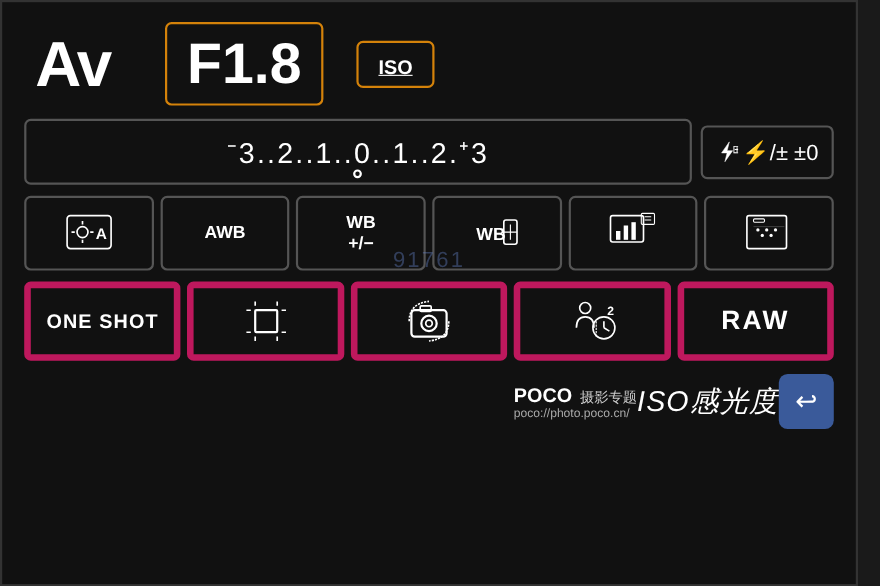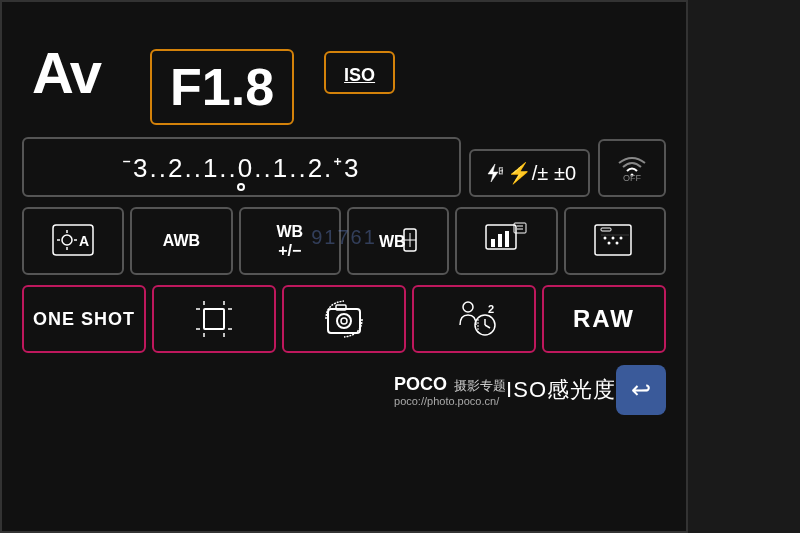--- a/index.html
+++ b/index.html
@@ -7,21 +7,21 @@
       width: 800px;
       height: 533px;
       background: #1a1a1a;
       font-family: Arial, sans-serif;
       color: white;
       overflow: hidden;
       position: relative;
     }
 
     .screen {
-      width: 688px;
+      width: 780px;
       height: 533px;
       background: #111;
       position: relative;
       border: 2px solid #333;
     }
 
     
     .top-row {
       display: flex;
       align-items: center;
@@ -38,21 +38,20 @@
     }
 
     .aperture-box {
       border: 2px solid #d4820a;
       border-radius: 6px;
       padding: 6px 18px;
       font-size: 52px;
       font-weight: bold;
       color: white;
       margin-left: 30px;
-      margin-top: 29px;
     }
 
     .iso-box {
       border: 2px solid #d4820a;
       border-radius: 6px;
       padding: 6px 18px;
       display: flex;
       align-items: flex-start;
       gap: 2px;
       margin-left: 10px;
@@ -68,21 +67,21 @@
 
     .iso-value {
       font-size: 52px;
       font-weight: bold;
       color: white;
     }
 
     
     .exposure-row {
       display: flex;
-      align-items: flex-end;
+      align-items: center;
       padding: 0 20px;
       gap: 8px;
       margin: 2px 0;
     }
 
     .exposure-scale-box {
       border: 2px solid #555;
       border-radius: 6px;
       padding: 10px 16px;
       flex: 1;
@@ -157,21 +156,21 @@
     
     .bottom-grid {
       display: grid;
       grid-template-columns: repeat(5, 1fr);
       gap: 6px;
       padding: 0 20px;
       margin: 4px 0;
     }
 
     .bottom-cell {
-      border: 2px solid #be185d;
+      border: 6px solid #be185d;
       border-radius: 6px;
       padding: 8px 4px;
       display: flex;
       align-items: center;
       justify-content: center;
       min-height: 68px;
       font-size: 13px;
       color: white;
       text-align: center;
     }
@@ -238,31 +237,20 @@
     </div>
 
     <div class="flash-comp-box">
       <svg width="20" height="22" viewBox="0 0 20 22">
         <polygon points="12,2 5,12 10,12 8,20 15,10 10,10" fill="white" stroke="white" stroke-width="0.5"></polygon>
         <text x="15" y="12" font-size="10" fill="white">⊞</text>
       </svg>
       <span style="font-size:20px;">⚡/±  ±0</span>
     </div>
 
-    <div class="wifi-box">
-      <div style="font-size:16px; color:#888;">
-        <svg width="36" height="30" viewBox="0 0 36 30">
-          <path d="M18,24 L18,24" stroke="white" stroke-width="3" stroke-linecap="round"></path>
-          <path d="M13,20 Q18,15 23,20" fill="none" stroke="white" stroke-width="2"></path>
-          <path d="M9,16 Q18,8 27,16" fill="none" stroke="#888" stroke-width="2"></path>
-          <path d="M5,12 Q18,2 31,12" fill="none" stroke="#888" stroke-width="2"></path>
-          <text x="18" y="30" font-size="9" fill="#888" text-anchor="middle">OFF</text>
-        </svg>
-      </div>
-    </div>
   </div>
 
   <div class="watermark">91761</div>
 
   <div class="icon-grid">
 
     <div class="icon-cell">
       <svg width="44" height="38" viewBox="0 0 44 38">
         <rect x="2" y="4" width="40" height="30" rx="3" fill="none" stroke="white" stroke-width="1.5"></rect>
 
@@ -381,20 +369,20 @@
   </div>
 
   <div class="status-bar">
     <div class="poco-brand">
       <div class="poco-title" style="display:inline; font-size:18px; font-weight:bold; color:white;">POCO</div>
       <span style="font-size:13px; color:#ccc; margin-left:4px;">摄影专题</span>
       <br>
       <span style="font-size:11px; color:#aaa;">poco://photo.poco.cn/</span>
     </div>
 
-    <div style="font-size:22px; color:white; letter-spacing:1px;">ISO感光度</div>
+    <div style="font-size:26px; color:white; letter-spacing:1px;font-style:italic;">ISO感光度</div>
 
     <div class="back-button">
       <span style="font-size:24px; color:white;">↩</span>
     </div>
   </div>
 
 </div>
 
 </body></html>

